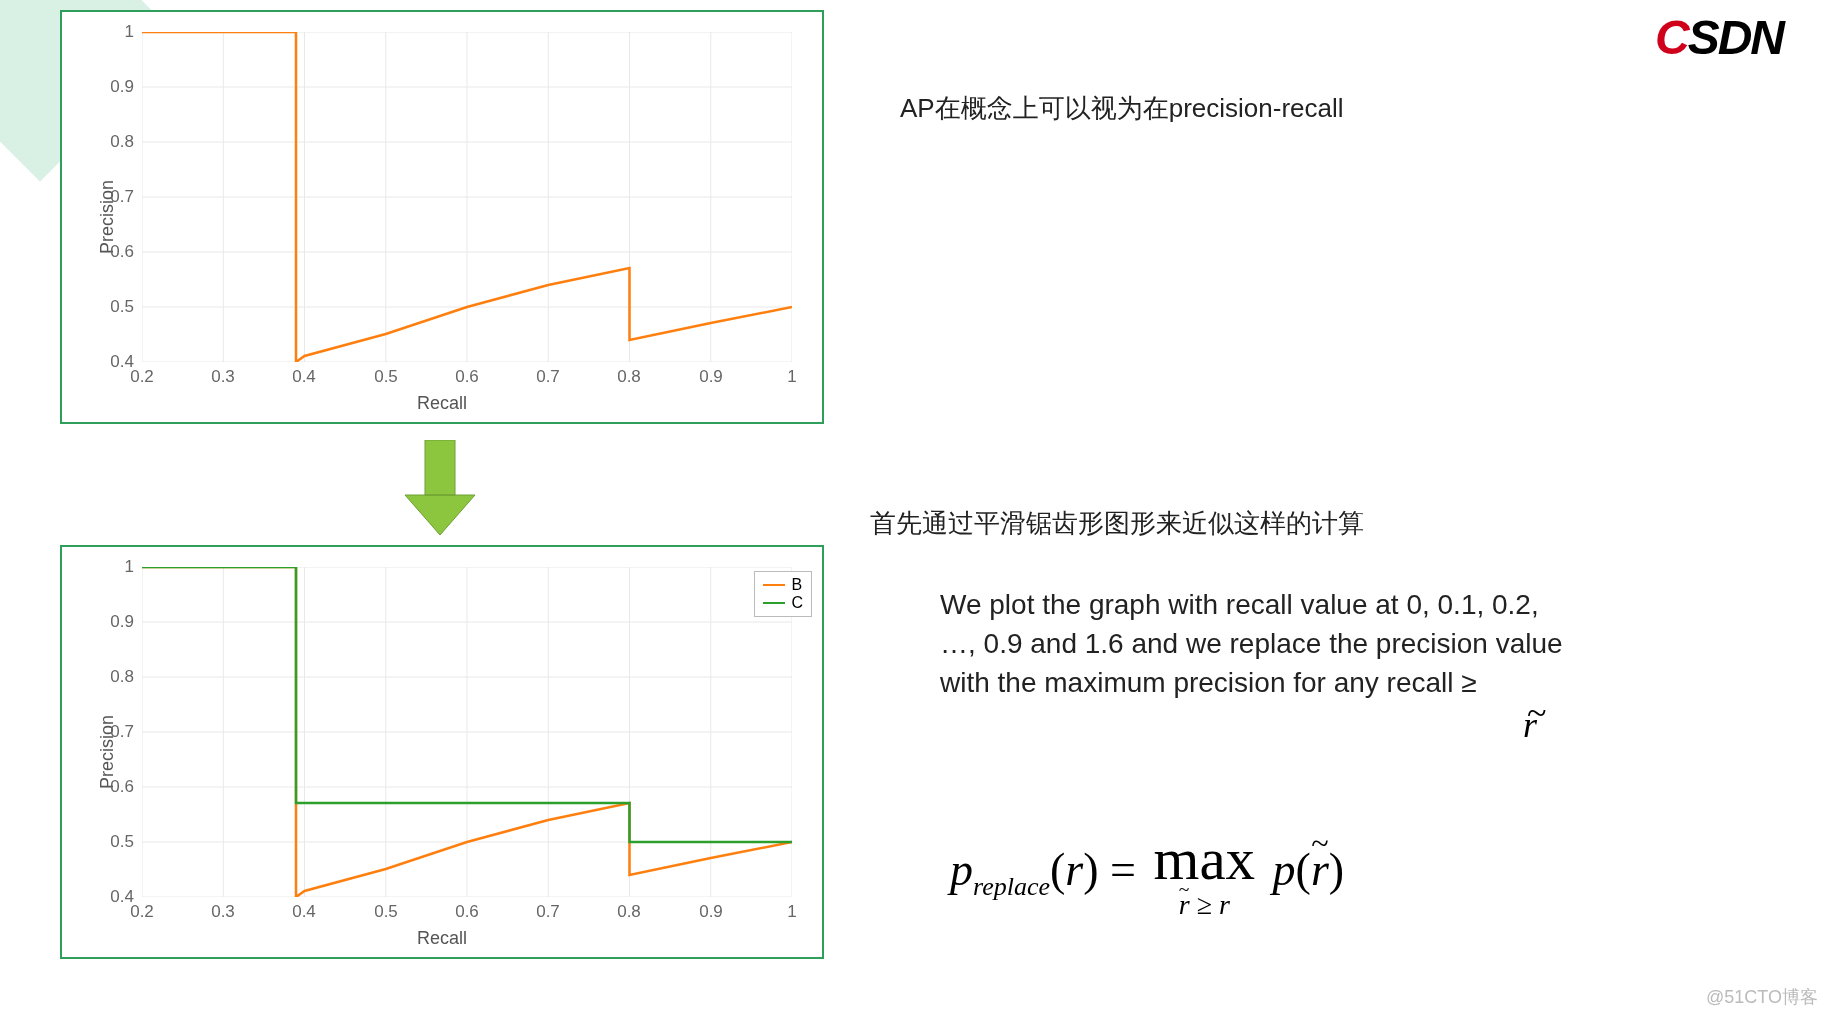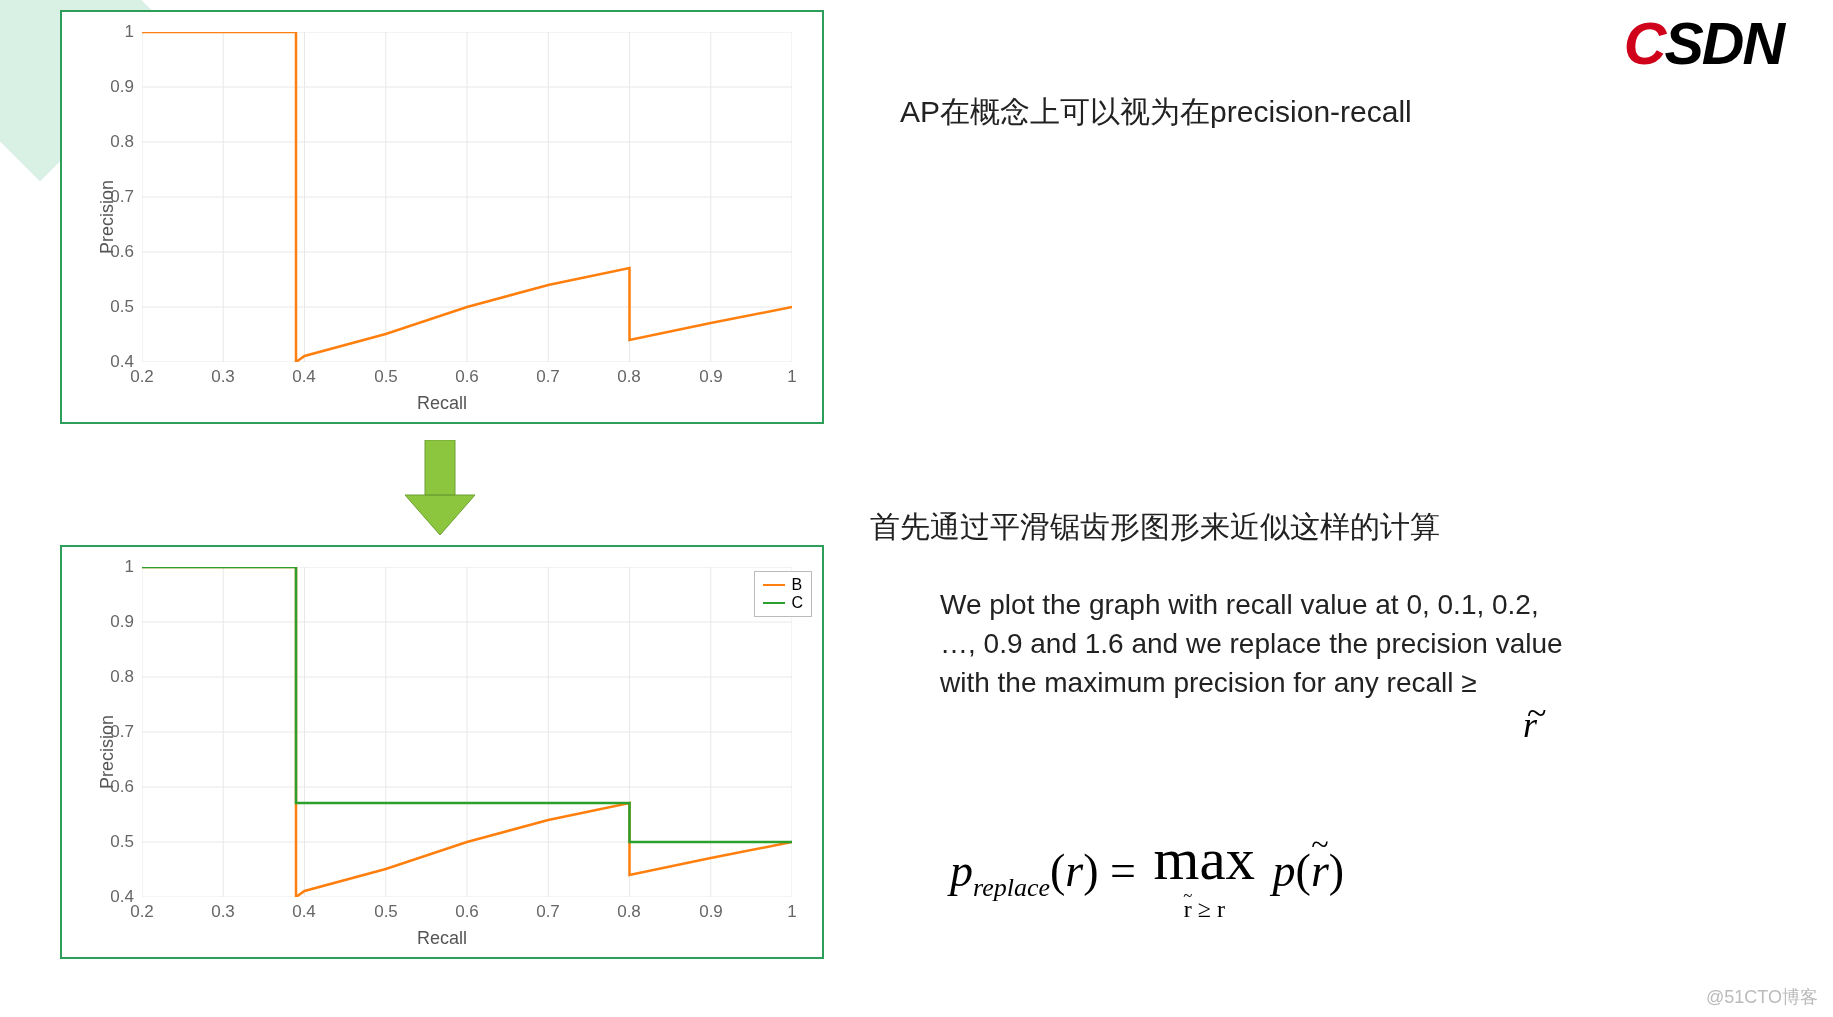--- a/index.html
+++ b/index.html
@@ -19,21 +19,21 @@
     width: 200px;
     height: 200px;
     background: #d9f0e5;
     transform: rotate(45deg);
     z-index: 0;
   }
   .logo {
     position: absolute;
     top: 10px;
     right: 50px;
-    font-size: 59px;
+    font-size: 48px;
     font-weight: 900;
     font-style: italic;
     letter-spacing: -2px;
     color: #000;
   }
   .logo .c { color: #d0021b; }
   .chart-frame {
     position: absolute;
     border: 2px solid #2e9e5b;
     background: #ffffff;
@@ -86,21 +86,21 @@
   .legend-row { display: flex; align-items: center; gap:6px;}
   .legend-swatch { width: 22px; height: 2.5px;}
   .arrow-down {
     position: absolute;
     left: 400px;
     top: 440px;
     z-index: 1;
   }
   .text-block {
     position: absolute;
-    font-size: 30px;
+    font-size: 26px;
     line-height: 1.8;
     color: #222;
   }
   .tb1 { left: 900px; top: 85px; width: 620px;}
   .tb2 { left: 870px; top: 500px; width: 700px;}
   .eng-text {
     position: absolute;
     left: 940px; top: 585px; width: 640px;
     font-size: 28px; line-height: 1.4; color:#222;
     font-family: "Segoe UI", Arial, sans-serif;
@@ -126,21 +126,21 @@
   .formula .sub { font-size: 26px; font-style: italic; vertical-align: sub;}
   .formula .ital { font-style: italic;}
   .formula .max-sub {
     display: inline-block;
     text-align: center;
     vertical-align: middle;
     line-height: 1;
     margin: 0 6px;
   }
   .formula .max-sub .top { font-size: 59px;}
-  .formula .max-sub .bot { font-size: 24px; margin-top:8px;}
+  .formula .max-sub .bot { font-size: 28px; font-style: italic; margin-top:2px;}
   .tilde-over {
     position: relative; display:inline-block;
   }
   .tilde-over::before {
     content:"~";
     position:absolute;
     top:-0.55em; left:50%;
     transform:translateX(-50%);
     font-style: normal;
     font-size:0.7em;

